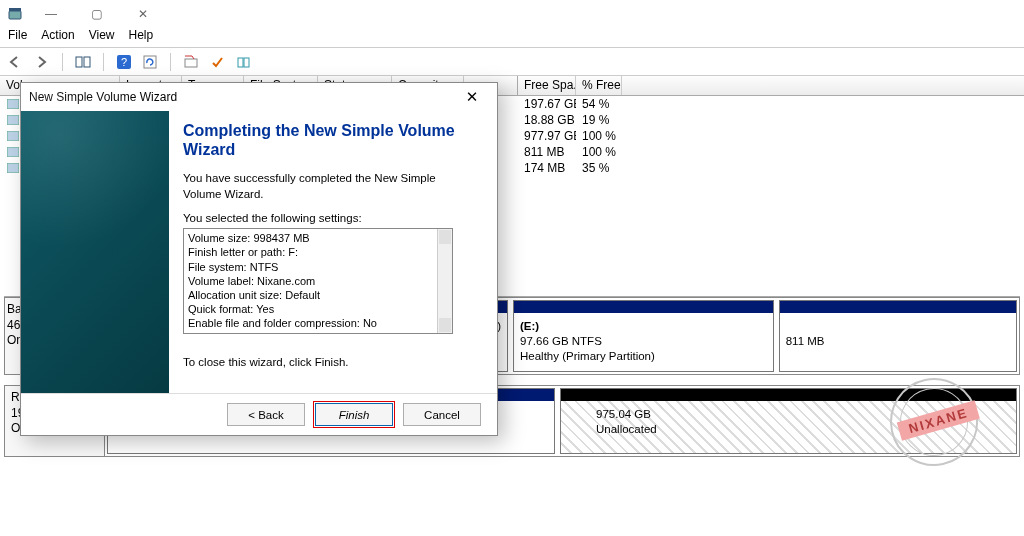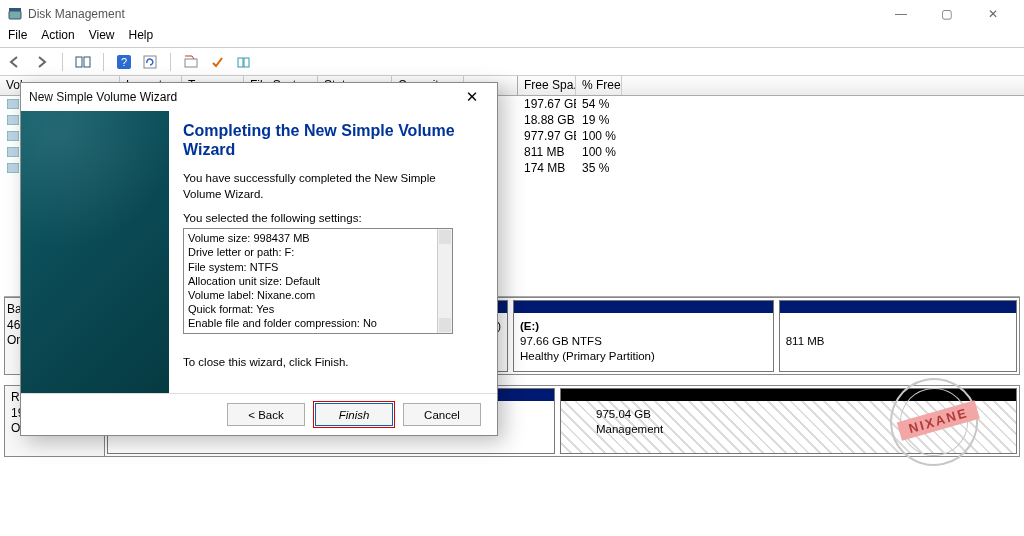--- a/index.html
+++ b/index.html
@@ -272,21 +272,20 @@
 </head>
 <body>
 
 <div class="titlebar">
   <span class="app-icon">
     <svg width="14" height="14">
         <rect x="1" y="4" width="12" height="8" rx="1" fill="#7aa" stroke="#357"></rect>
         <rect x="1" y="1" width="12" height="3" fill="#357"></rect>
       </svg>
   </span>
-  <span class="title">Disk Management</span>
   <div class="winbtns">
     <div>—</div>
     <div>▢</div>
     <div>✕</div>
   </div>
 </div>
 
 <div class="menubar">
   <span>File</span>
   <span>Action</span>
@@ -471,21 +470,21 @@
     </div>
     <div class="disk-parts">
       <div class="part" style="width:448px">
         <div class="stripe"></div>
         <div>&nbsp;</div>
         <div>Healthy (Active, Primary Partition)</div>
       </div>
       <div class="part unalloc" style="flex:1">
         <div class="stripe"></div>
         <div>975.04 GB</div>
-        <div>Management</div>
+        <div>Unallocated</div>
       </div>
     </div>
   </div>
 </div>
 
 <div class="watermark">
   <div class="ring"></div>
   <div class="tag">NIXANE</div>
 </div>
 
@@ -495,24 +494,24 @@
     <span class="wiz-close">✕</span>
   </div>
   <div class="wiz-body">
     <div class="wiz-banner"></div>
     <div class="wiz-main">
       <h2>Completing the New Simple Volume Wizard</h2>
       <div class="msg">You have successfully completed the New Simple Volume Wizard.</div>
       <div class="sub">You selected the following settings:</div>
       <div class="wiz-settings">
         <div>Volume size: 998437 MB</div>
-        <div>Drive letter or path: F:</div>
+        <div>Finish letter or path: F:</div>
         <div>File system: NTFS</div>
+        <div>Volume label: Nixane.com</div>
         <div>Allocation unit size: Default</div>
-        <div>Volume label: Nixane.com</div>
         <div>Quick format: Yes</div>
         <div>Enable file and folder compression: No</div>
         <div class="sb"></div>
       </div>
       <div class="finish-note">To close this wizard, click Finish.</div>
     </div>
   </div>
   <div class="wiz-buttons">
     <button>&lt; Back</button>
     <button class="finish">Finish</button>

